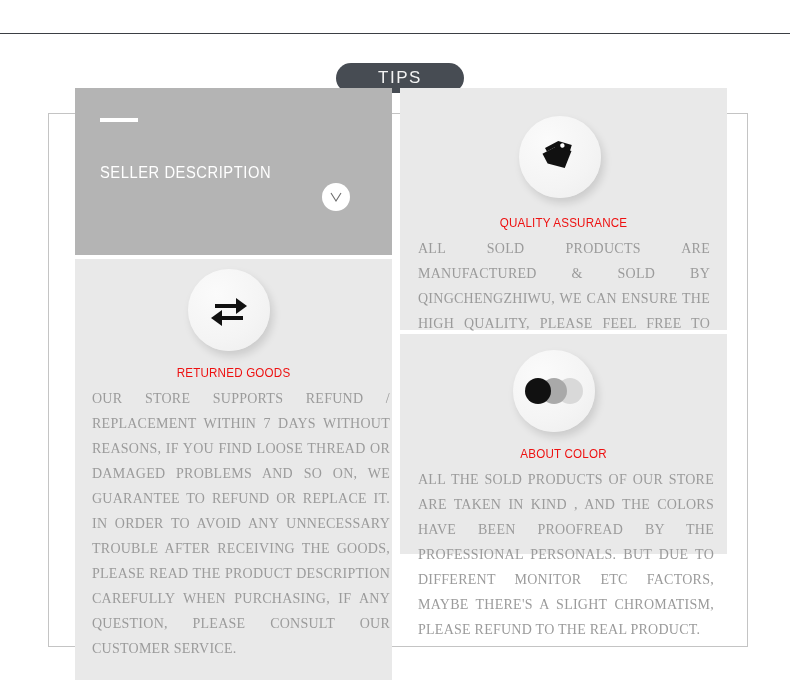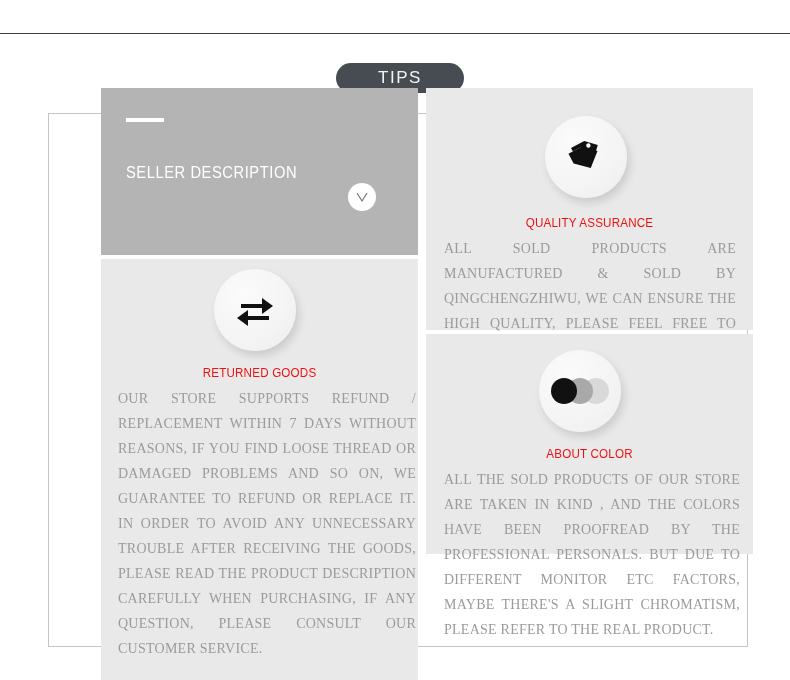--- a/index.html
+++ b/index.html
@@ -65,21 +65,20 @@
     position: absolute;
     left: 75px;
     top: 88px;
     width: 652px;
     height: 534px;
   }
 
   .panel {
     position: absolute;
     box-sizing: border-box;
-    margin-left: 26px;
   }
 
   
   .panel-seller {
     left: 0;
     top: 0;
     width: 317px;
     height: 167px;
     background: #b4b4b4;
   }
@@ -281,16 +280,16 @@
 
   <div class="panel panel-color">
     <div class="icon-badge badge-color">
       <div class="dots-icon">
         <span class="dot dot-light"></span>
         <span class="dot dot-mid"></span>
         <span class="dot dot-dark"></span>
       </div>
     </div>
     <div class="section-title title-color">ABOUT COLOR</div>
-    <div class="body-copy copy-color">ALL THE SOLD PRODUCTS OF OUR STORE ARE TAKEN IN KIND , AND THE COLORS HAVE BEEN PROOFREAD BY THE PROFESSIONAL PERSONALS. BUT DUE TO DIFFERENT MONITOR ETC FACTORS, MAYBE THERE'S A SLIGHT CHROMATISM, PLEASE REFER TO THE REAL PRODUCT.</div>
+    <div class="body-copy copy-color">ALL THE SOLD PRODUCTS OF OUR STORE ARE TAKEN IN KIND , AND THE COLORS HAVE BEEN PROOFREAD BY THE PROFESSIONAL PERSONALS. BUT DUE TO DIFFERENT MONITOR ETC FACTORS, MAYBE THERE'S A SLIGHT CHROMATISM, PLEASE REFUND TO THE REAL PRODUCT.</div>
   </div>
 
 </div>
 
 </body></html>

